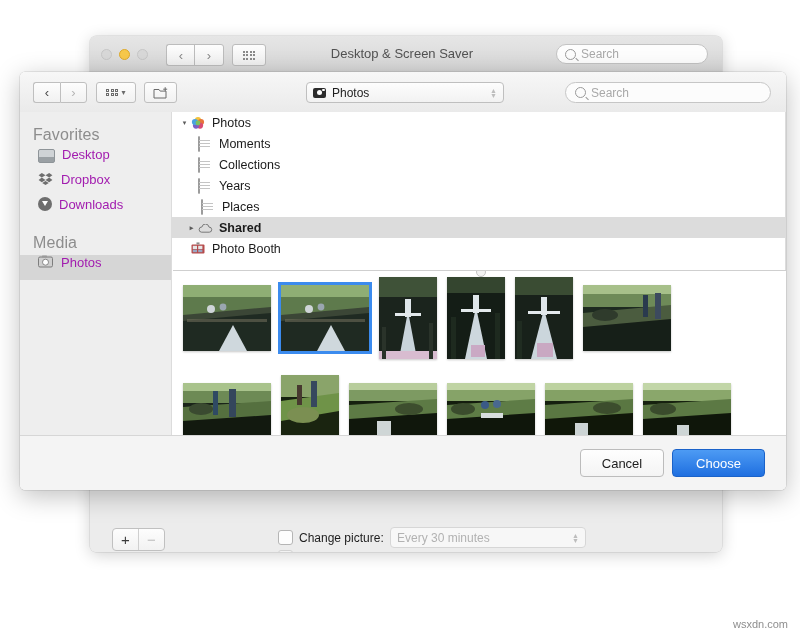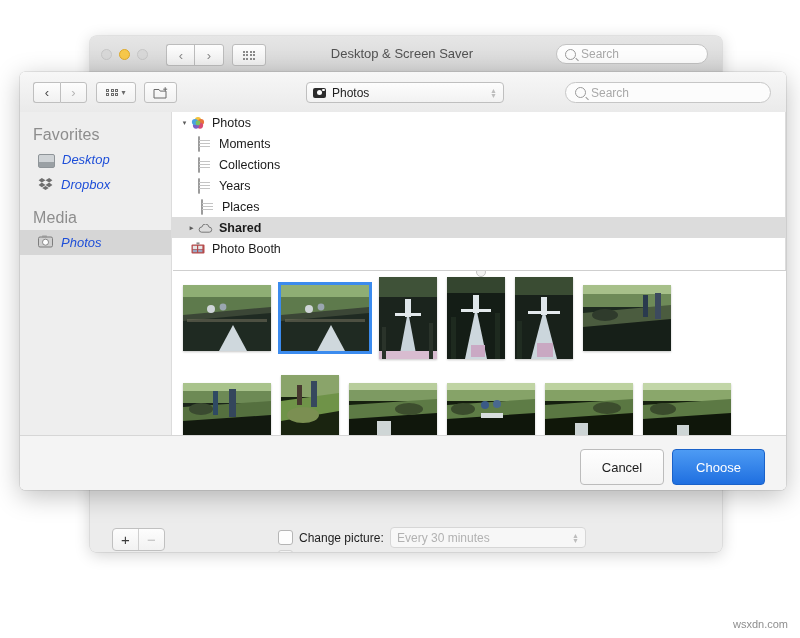--- a/index.html
+++ b/index.html
@@ -278,26 +278,25 @@
   }
   .side-head {
     font-size: 16px;
     color: #8d8d8d;
     padding: 4px 0 3px 13px;
     letter-spacing: 0.1px;
   }
   .side-item {
     height: 25px;
     display: flex;
-    align-items: center;
+    align-items: flex-start;
     padding-left: 18px;
     font-size: 13px;
-    color: #1d4ed8;
+    color: #a21caf;
     gap: 7px;
-    font-style: italic;
   }
   .side-item.sel { background: #d6d6d6; }
 
   .ic { width: 16px; height: 16px; flex: none; position: relative; }
   .ic-desktop {
     background: linear-gradient(to bottom,#cfd3d6 0%, #cfd3d6 62%, #9aa0a4 62%, #9aa0a4 100%);
     border: 1px solid #8e9498;
     border-radius: 2px;
     width: 15px; height: 12px;
     margin-top: 2px;
@@ -417,21 +416,21 @@
   #sheet-bottom {
     position: absolute;
     left: 0; right: 0; bottom: 0;
     height: 54px;
     background: #f4f4f4;
     border-top: 1px solid #d6d6d6;
   }
   .pbtn {
     position: absolute;
     top: 13px;
-    height: 36px;
+    height: 28px;
     border-radius: 4px;
     font-size: 13px;
     display: flex;
     align-items: center;
     justify-content: center;
     box-sizing: border-box;
   }
   #cancel-btn {
     right: 122px;
     width: 84px;
@@ -583,20 +582,24 @@
             <path d="M3.8 1L0.6 3.3l3.2 2.3 3.7-2.3z" fill="#6e6e6e"></path>
             <path d="M11.2 1l3.2 2.3-3.2 2.3-3.7-2.3z" fill="#6e6e6e"></path>
             <path d="M0.6 7.9l3.2-2.3 3.7 2.3-3.7 2.3z" fill="#6e6e6e"></path>
             <path d="M14.4 7.9l-3.2-2.3-3.7 2.3 3.7 2.3z" fill="#6e6e6e"></path>
             <path d="M4.2 11l3.3-2 3.3 2-3.3 2z" fill="#6e6e6e"></path>
           </svg>
         </span>
         <span>Dropbox</span>
       </div>
 
+      <div class="side-item">
+        <span class="ic ic-down"></span>
+        <span>Downloads</span>
+      </div>
 
       <div class="side-head" style="margin-top:8px">Media</div>
 
       <div class="side-item sel">
         <span class="ic">
           <svg width="15" height="13" viewBox="0 0 15 13">
             <rect x="0.5" y="2" width="14" height="10" rx="1.5" fill="#cfcfcf" stroke="#7d7d7d"></rect>
             <rect x="4" y="0.5" width="5" height="2" rx="0.6" fill="#9a9a9a"></rect>
             <circle cx="7.5" cy="7.2" r="3" fill="#ffffff" stroke="#7d7d7d" stroke-width="0.9"></circle>
           </svg>

